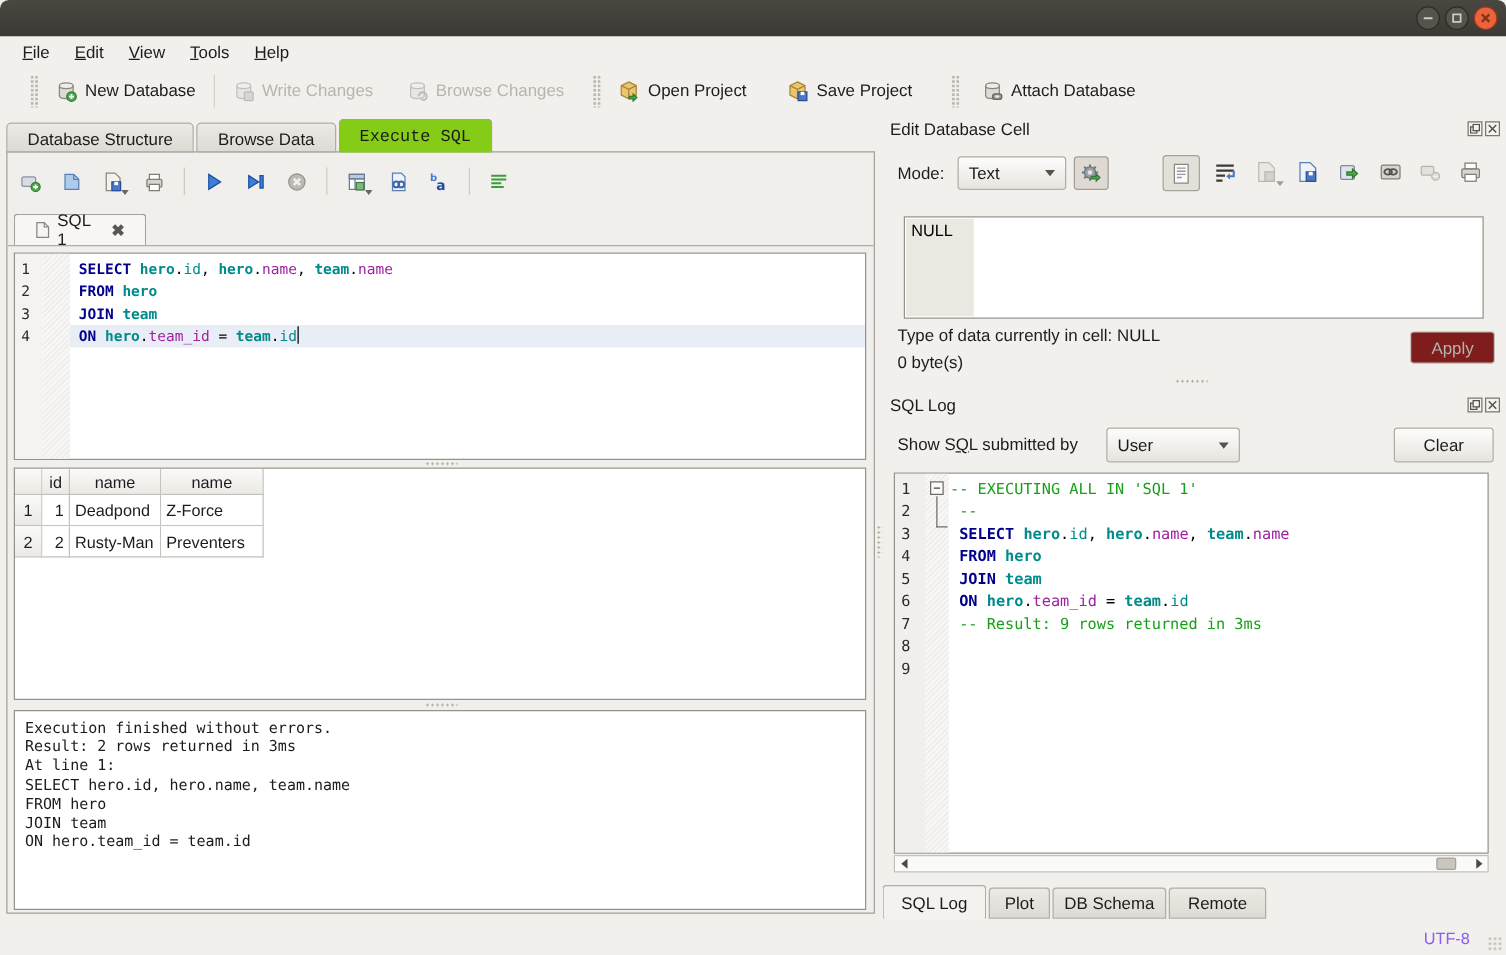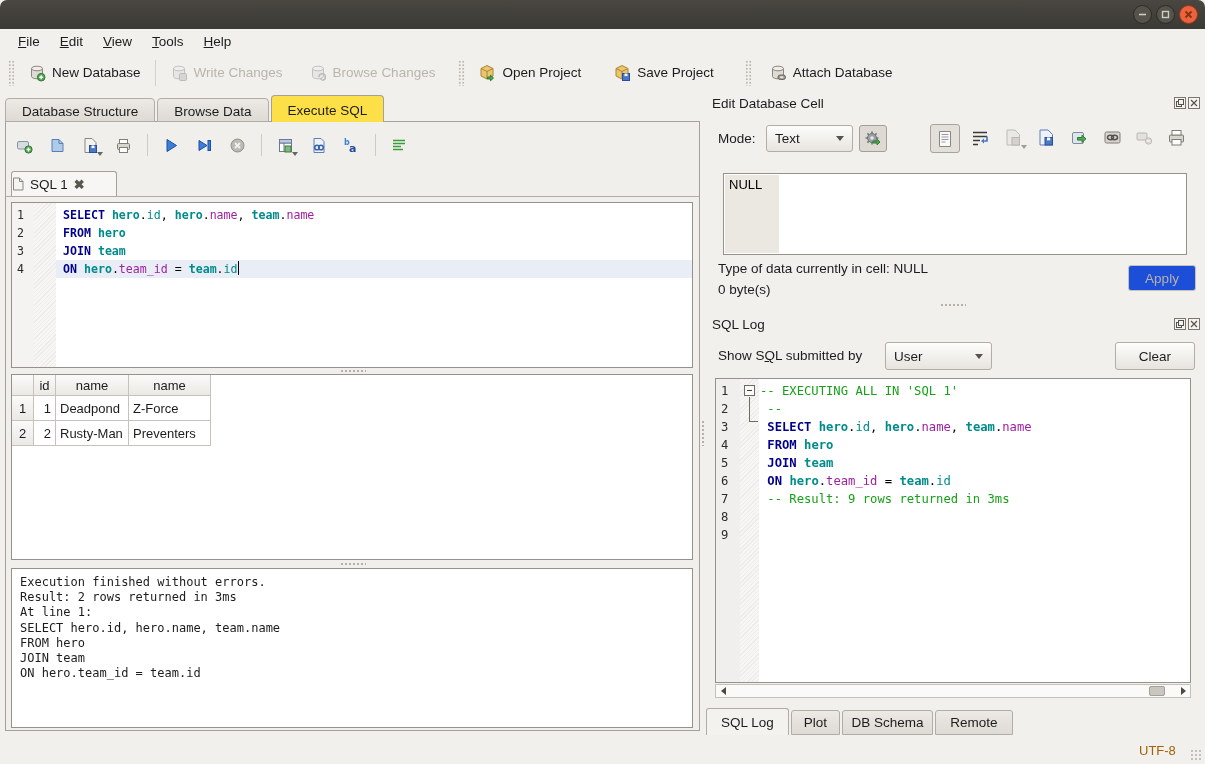--- a/index.html
+++ b/index.html
@@ -13,43 +13,43 @@
 .winbtn { width:19px; height:19px; border-radius:50%; background:#56534b; border:1px solid #2d2b27; display:flex; align-items:center; justify-content:center; }
 .winbtn svg { display:block; }
 .winbtn.close { background:#e8633e; border-color:#9e3415; }
 
 
 .menubar { position:absolute; left:0; top:29px; width:1205px; height:25px; display:flex; align-items:center; padding-left:8px; }
 .menu-item { display:inline-block; padding:3px 10px; }
 .menu-item::first-letter { text-decoration:underline; }
 
 
-.toolbar { position:absolute; left:0; top:54px; width:1088px; height:37px; display:flex; align-items:center; padding-left:4px; }
+.toolbar { position:absolute; left:0; top:54px; width:1088px; height:37px; display:flex; align-items:center; padding-left:20px; }
 .grip { width:7px; height:26px; margin:0 4px; background-image:radial-gradient(circle,#bcb8b1 1px,transparent 1.3px); background-size:3.5px 3.5px; }
 .tbtn { display:flex; align-items:center; gap:6px; padding:5px 9px; white-space:nowrap; }
 .tbtn.disabled { color:#b9b5ae; }
 .tbtn.disabled svg { opacity:.45; filter:grayscale(1); }
 .tb-sep { width:1px; height:26px; background:#d4d0ca; margin:0 5px; }
 .dd-arrow { width:0; height:0; border-left:3.5px solid transparent; border-right:3.5px solid transparent; border-top:4.5px solid #555; align-self:flex-end; margin:0 2px 5px -1px; }
 
 
 .main-tabs { position:absolute; left:5px; top:95px; display:flex; align-items:flex-end; height:27px; z-index:3; }
 .mtab { height:24px; padding:3px 16px 0; background:linear-gradient(#eceae5,#dedad4); border:1px solid #b1aca5; border-radius:4px 4px 0 0; margin-right:2px; display:flex; align-items:center; }
-.mtab.active { height:27px; background:#fde047; border-color:#a5a09a; border-bottom:none; position:relative; z-index:4; }
+.mtab.active { height:27px; background:#84cc16; border-color:#a5a09a; border-bottom:none; position:relative; z-index:4;font-family:Liberation Mono, monospace; }
 
 
 .lframe { position:absolute; left:5px; top:121px; width:695px; height:610px; border:1px solid #a5a09a; background:#f1efec; }
 
 .sql-toolbar { position:absolute; left:10px; top:9px; height:28px; display:flex; align-items:center; gap:16px; }
 .sql-toolbar .sep { width:1px; height:22px; background:#cfcbc4; margin:0 -1px; }
 .icon-dd { position:relative; display:inline-flex; }
 .icon-dd .mini-arrow { position:absolute; right:-4px; bottom:-2px; width:0; height:0; border-left:3.5px solid transparent; border-right:3.5px solid transparent; border-top:4px solid #666; }
 
 .sqltab-row { position:absolute; left:0; top:50px; width:693px; height:25px; border-bottom:1px solid #b1aca5; }
-.sqltab { position:absolute; left:5px; bottom:0; width:106px; height:25px; background:#f7f6f4; border:1px solid #a5a09a; border-bottom:none; border-radius:3px 3px 0 0; display:flex; align-items:center; gap:6px; padding:0 0; }
+.sqltab { position:absolute; left:5px; bottom:0; width:106px; height:25px; background:#f7f6f4; border:1px solid #a5a09a; border-bottom:none; border-radius:3px 3px 0 0; display:flex; align-items:center; gap:6px; padding:0 16px; }
 .sqltab .xmark { font-weight:bold; color:#5a5751; font-size:13px; }
 
 .editor { position:absolute; left:5px; top:80px; width:682px; height:166px; border:1px solid #96928b; background:#fff; display:flex; font-family:"DejaVu Sans Mono",monospace; font-size:11.6px; line-height:18px; }
 .gutter { width:22px; background:#f4f3f1; color:#2b2b2b; padding:3px 0 0 5px; }
 .gutter div { height:18px; }
 .foldcol { width:22px; background:repeating-linear-gradient(135deg,#edecea 0 1px,#f7f6f4 1px 3px); }
 .codecol { flex:1; padding-top:3px; position:relative; overflow:hidden; }
 .code-line { height:18px; white-space:pre; padding-left:7px; }
 .code-line.current { background:#e9edf5; }
 .tk-kw { color:#00008b; font-weight:bold; }
@@ -70,21 +70,21 @@
 .grownum { background:linear-gradient(#fafaf9,#ebe9e5); justify-content:center; height:25px; }
 .gnum { justify-content:flex-end; }
 
 .message { position:absolute; left:5px; top:446px; width:682px; height:160px; border:1px solid #96928b; background:#fff; font-family:"DejaVu Sans Mono",monospace; font-size:12px; line-height:15.2px; padding:6px 0 0 8px; white-space:pre; }
 
 
 .rp-abs { position:absolute; }
 .dock-title { font-size:13.5px; color:#1c1c1c; }
 .dock-ico { width:12px; height:12px; border:1px solid #7b776f; background:#f5f3f0; display:flex; align-items:center; justify-content:center; }
 .qbtn { background:linear-gradient(#fdfdfc,#f0eeea 60%,#e7e4df); border:1px solid #b2ada5; border-radius:3px; display:flex; align-items:center; justify-content:center; font-size:13.5px; }
-.qbtn.disabled { color:#b6b2ab; background:#1d4ed8; border-color:#c6c2bb; }
+.qbtn.disabled { color:#b6b2ab; background:#7f1d1d; border-color:#c6c2bb; }
 .qbtn::first-letter { text-decoration:underline; }
 .qselect { background:linear-gradient(#fdfdfc,#f0eeea 60%,#e7e4df); border:1px solid #b2ada5; border-radius:3px; display:flex; align-items:center; padding:0 8px; }
 .qselect .sel-arrow { margin-left:auto; width:0; height:0; border-left:4.5px solid transparent; border-right:4.5px solid transparent; border-top:5px solid #56524c; }
 .gearbtn { background:#dedad3; border:1px solid #a39e96; border-radius:3px; display:flex; align-items:center; justify-content:center; }
 .pressed-frame { background:#e3e0da; border:1px solid #a8a39b; border-radius:3px; display:flex; align-items:center; justify-content:center; }
 .cell-editor { border:1px solid #96928b; background:#fff; }
 .cell-null-strip { position:absolute; left:1px; top:1px; bottom:1px; width:54px; background:#ebe7e1; }
 .cell-null-text { position:absolute; left:5px; top:3px; font-size:13px; color:#000; }
 
 .logbox { border:1px solid #96928b; background:#fff; display:flex; font-family:"DejaVu Sans Mono",monospace; font-size:12.2px; line-height:18px; }
@@ -98,21 +98,21 @@
 
 .hscroll { background:#fafaf9; border:1px solid #c5c1ba; display:flex; align-items:center; }
 .hs-btn { width:14px; height:12px; display:flex; align-items:center; justify-content:center; }
 .hs-thumb { position:absolute; width:16px; height:10px; background:#c9c5bf; border:1px solid #a59f98; border-radius:2px; }
 .tri-l { width:0; height:0; border-top:4px solid transparent; border-bottom:4px solid transparent; border-right:5px solid #4c4943; }
 .tri-r { width:0; height:0; border-top:4px solid transparent; border-bottom:4px solid transparent; border-left:5px solid #4c4943; }
 
 .btab { position:absolute; background:linear-gradient(#eceae5,#dedad4); border:1px solid #b1aca5; border-radius:3px 3px 0 0; display:flex; align-items:center; justify-content:center; font-size:13.5px; }
 .btab.active { background:#f4f2ef; border-bottom:none; }
 
-.statusbar-text { position:absolute; color:#a16207; font-size:13px; }
+.statusbar-text { position:absolute; color:#8b5cf6; font-size:13px; }
 .corner-grip { position:absolute; width:12px; height:12px; background-image:radial-gradient(circle,#c4c0b9 1px,transparent 1.2px); background-size:4px 4px; }
 .vgrip { position:absolute; width:5px; height:26px; background-image:radial-gradient(circle,#b5b1aa 0.9px,transparent 1.1px); background-size:4px 4px; }
 </style>
 </head>
 <body>
 
 <div class="titlebar">
   <div class="winbtns">
     <div class="winbtn">
         <svg width="9" height="9">

